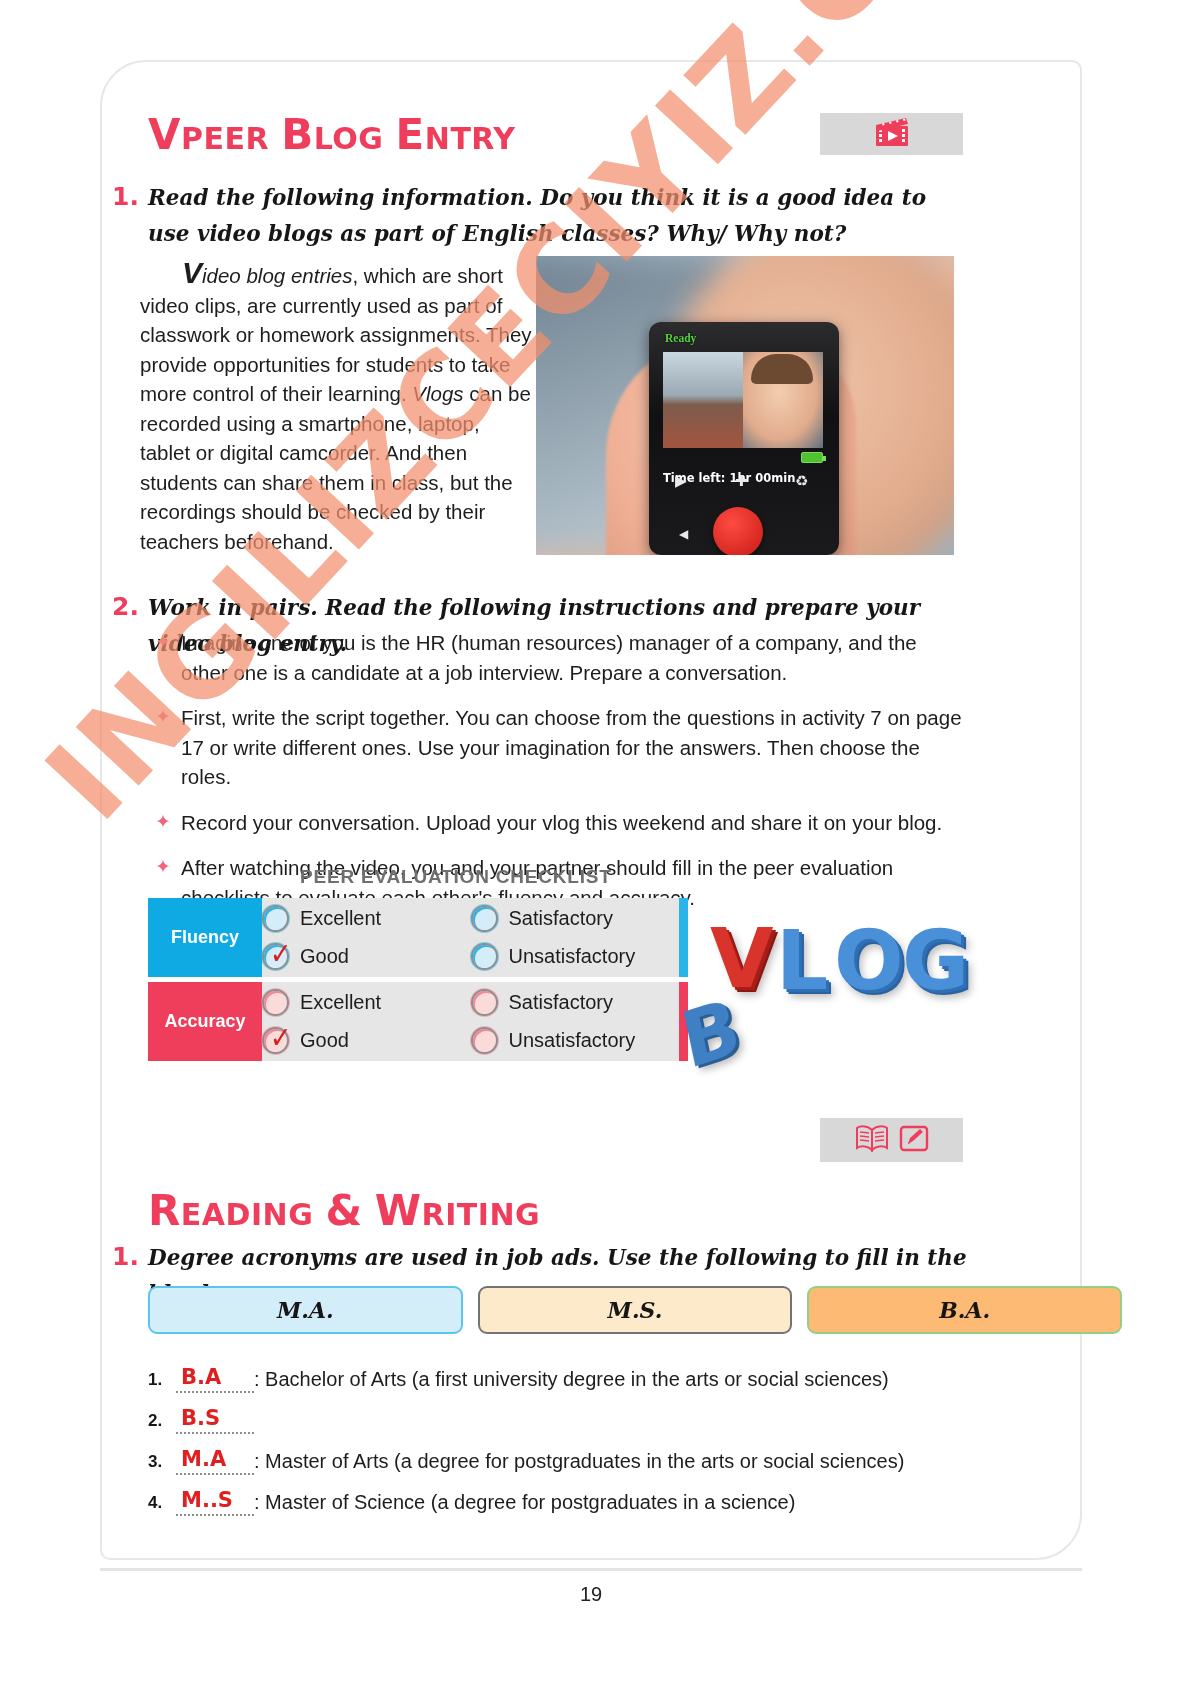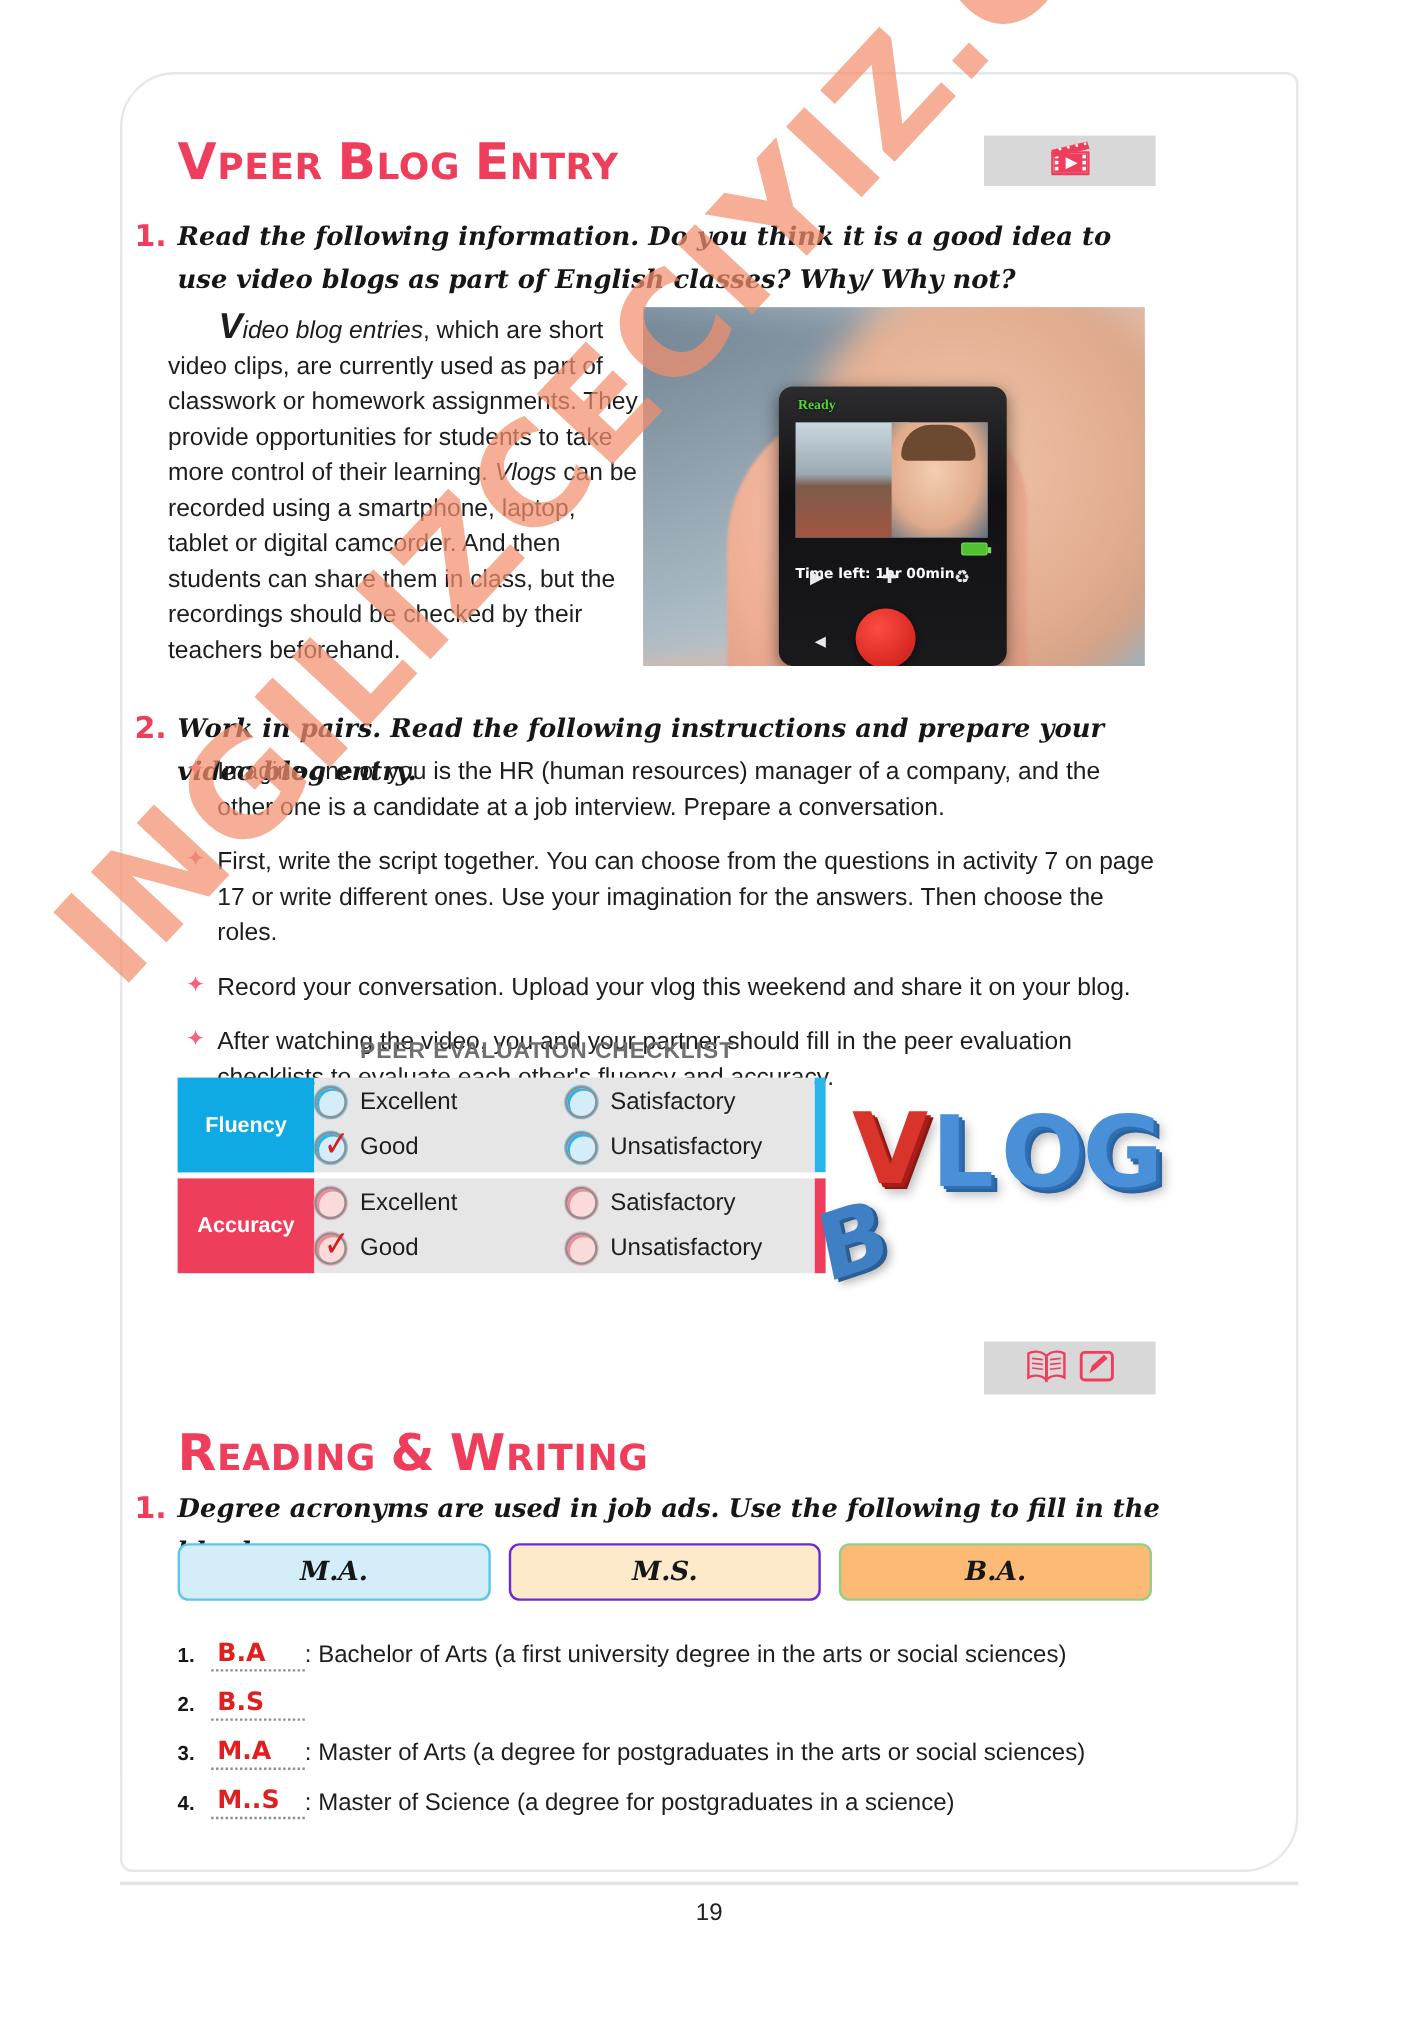--- a/index.html
+++ b/index.html
@@ -233,30 +233,30 @@
     font-family: "DejaVu Sans", sans-serif;
     font-weight: bold; font-size: 76px; line-height: 1;
     color: #3f7fc4;
     transform: rotate(-18deg) skewX(-6deg);
     text-shadow: 3px 3px 0 #2b5e94, 5px 6px 8px rgba(0,0,0,.3);
   }
 
   
   .acro-wrap {
     position: absolute; left: 148px; top: 1236px;
-    width: 812px; display: flex; gap: 15px;
+    width: 974px; display: flex; gap: 15px;
   }
   .acro-box {
     flex: 1; height: 48px; border-radius: 9px;
     display: flex; align-items: center; justify-content: center;
     font-family: "DejaVu Serif", serif; font-weight: bold; font-style: italic;
     font-size: 22px; color: #161616;
   }
   .acro-blue   { background: #d4eef9; border: 2px solid #5bc5ec; }
-  .acro-orange { background: #fdeacb; border: 2px solid #6d28d9; }
+  .acro-orange { background: #fdeacb; border: 2px solid #737373; }
   .acro-green  { background: #fdba74; border: 2px solid #93cf86; }
   .acro-purple { background: #eadff2; border: 2px solid #c2a0d6; }
 
   
   .ans-list { position: absolute; left: 148px; top: 1300px; width: 820px; }
   .ans-row { display: flex; align-items: flex-end; height: 41px; }
   .ans-no {
     width: 28px; flex: none; font-weight: bold; font-size: 17px;
     color: #161616; padding-bottom: 3px;
   }

